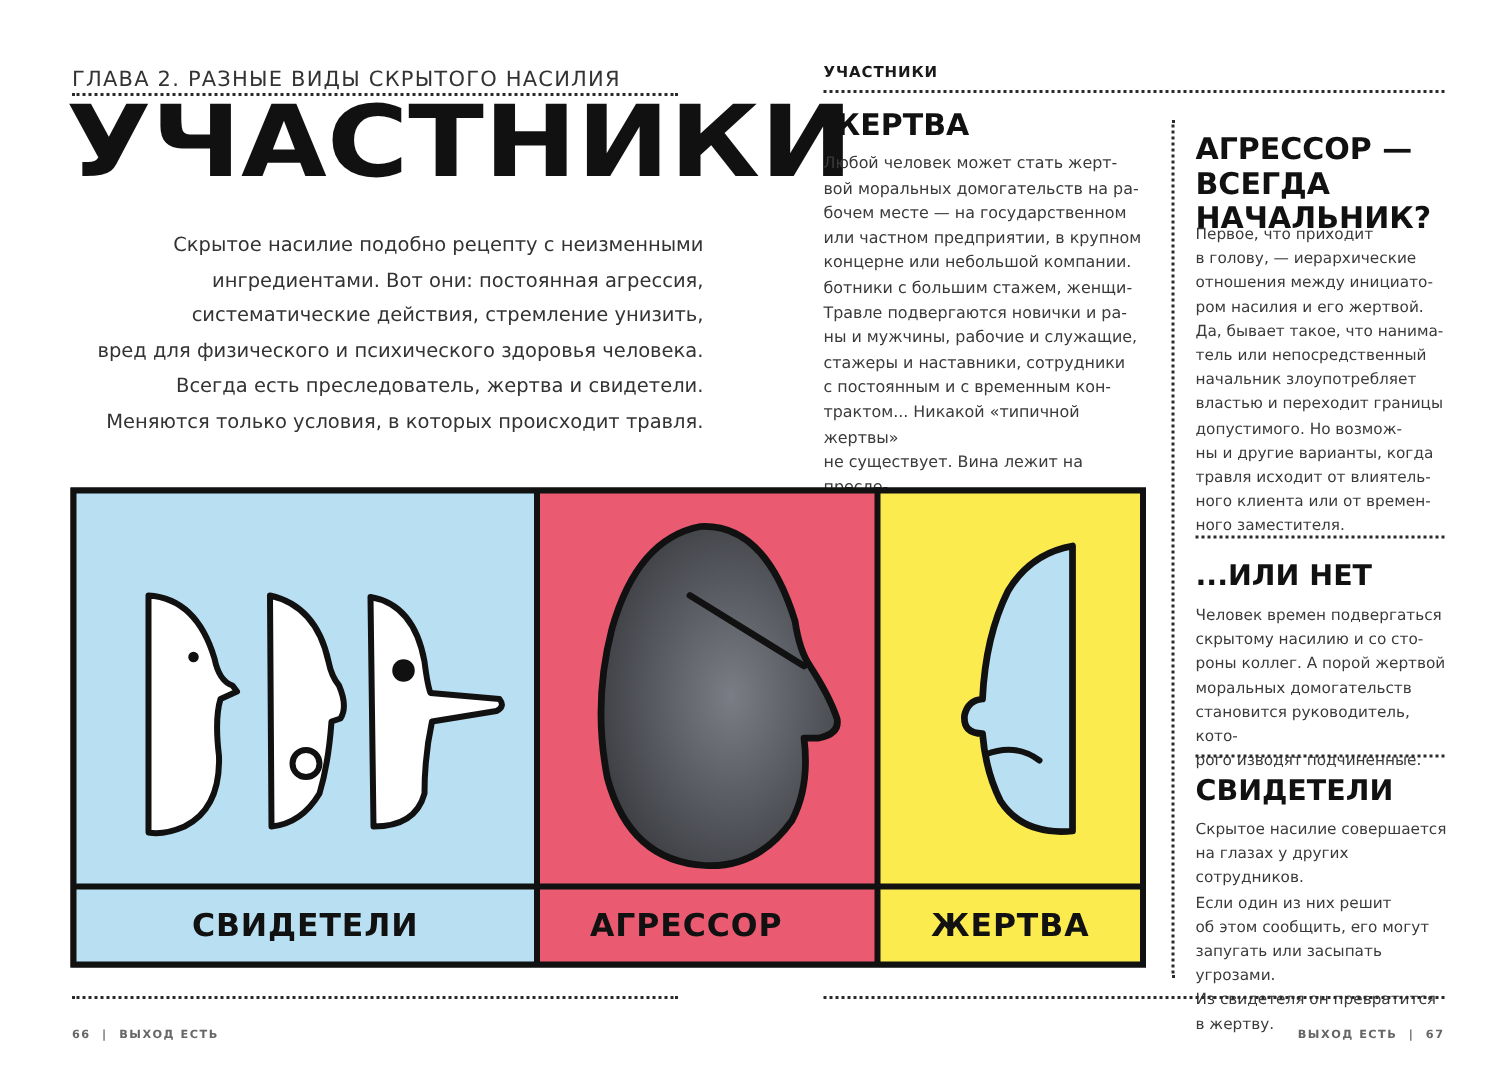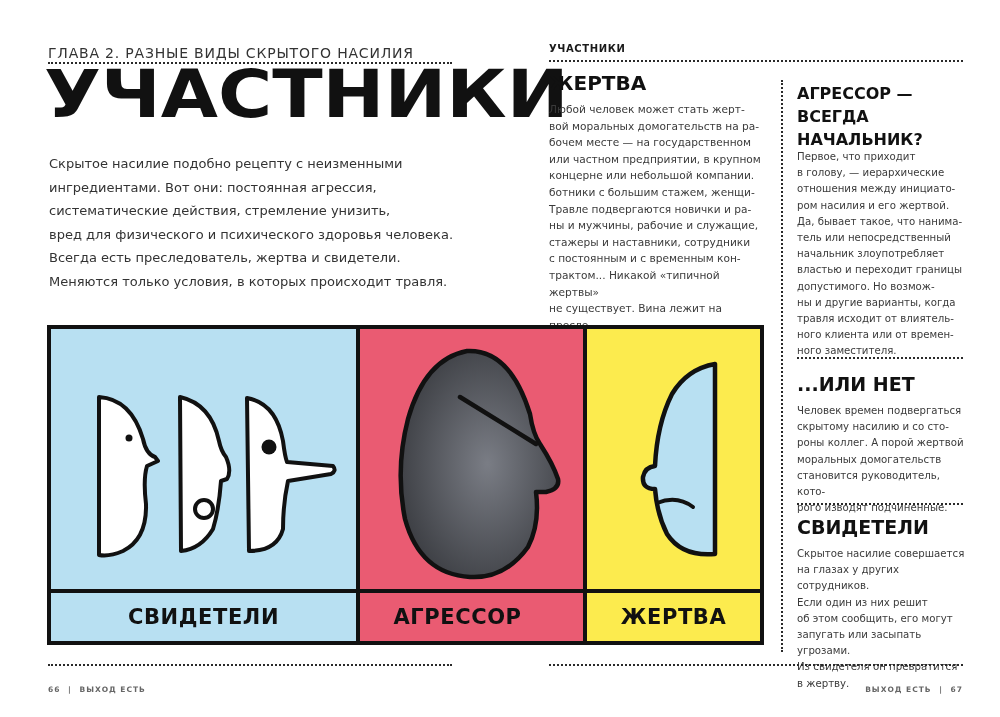--- a/index.html
+++ b/index.html
@@ -2,21 +2,21 @@
 <html><head>
 <meta charset="utf-8">
 <style>
   html, body { margin:0; padding:0; background:#ffffff; }
   body { width:1000px; height:717px; position:relative; overflow:hidden; font-family:"DejaVu Sans", sans-serif; color:#1a1a1a; }
   .abs { position:absolute; }
   .dots { border-top:2px dotted #2a2a2a; height:0; }
   .vdots { border-left:2px dotted #2a2a2a; width:0; }
   .chapter { left:48px; top:45px; font-size:14px; letter-spacing:0.8px; color:#333; }
   .title { left:44px; top:62px; font-family:"DejaVu Sans", sans-serif; font-weight:900; font-size:66px; letter-spacing:0px; color:#111; transform:scaleX(1.12); transform-origin:left top; line-height:1; }
-  .intro { left:49px; top:152px; width:420px; font-size:13px; line-height:23.6px; color:#333; }
+  .intro { left:49px; top:152px; width:420px; font-size:13px; line-height:23.6px; color:#333;text-align:right; }
   .intro p { margin:0; }
   .runhead { left:549px; top:43px; font-size:10px; font-weight:bold; letter-spacing:0.6px; }
   .h2 { font-weight:900; color:#111; line-height:1.12; }
   .col-text { font-size:10.6px; line-height:16.6px; color:#3a3a3a; }
   .col-text p { margin:0; }
   .illo { left:47px; top:325px; width:717px; height:320px; border:4px solid #111; box-sizing:border-box; background:#111; }
   .panel { position:absolute; box-sizing:border-box; }
   .lbl { position:absolute; display:flex; align-items:center; justify-content:center; font-weight:900; font-size:21px; letter-spacing:0.6px; color:#111; }
   .footer { font-size:7.5px; letter-spacing:1px; color:#666;font-weight:bold; }
 </style>
@@ -53,21 +53,21 @@
   <p>стажеры и наставники, сотрудники</p>
   <p>с постоянным и с временным кон-</p>
   <p>трактом... Никакой «типичной жертвы»</p>
   <p>не существует. Вина лежит на пресле-</p>
   <p>дователе, который почему-то решил,</p>
   <p>что он вправе издеваться над другими.</p>
 </div>
 
 <div class="abs vdots" style="left:781px; top:80px; height:572px;"></div>
 
-<div class="abs h2" style="left:797px; top:82px; font-size:16px; line-height:23px;">
+<div class="abs h2" style="left:797px; top:88px; font-size:20px; line-height:23px;">
   <div>АГРЕССОР —</div>
   <div>ВСЕГДА</div>
   <div>НАЧАЛЬНИК?</div>
 </div>
 <div class="abs col-text" style="left:797px; top:149px; width:170px; font-size:10.2px; line-height:16.2px;">
   <p>Первое, что приходит</p>
   <p>в голову, — иерархические</p>
   <p>отношения между инициато-</p>
   <p>ром насилия и его жертвой.</p>
   <p>Да, бывает такое, что нанима-</p>

